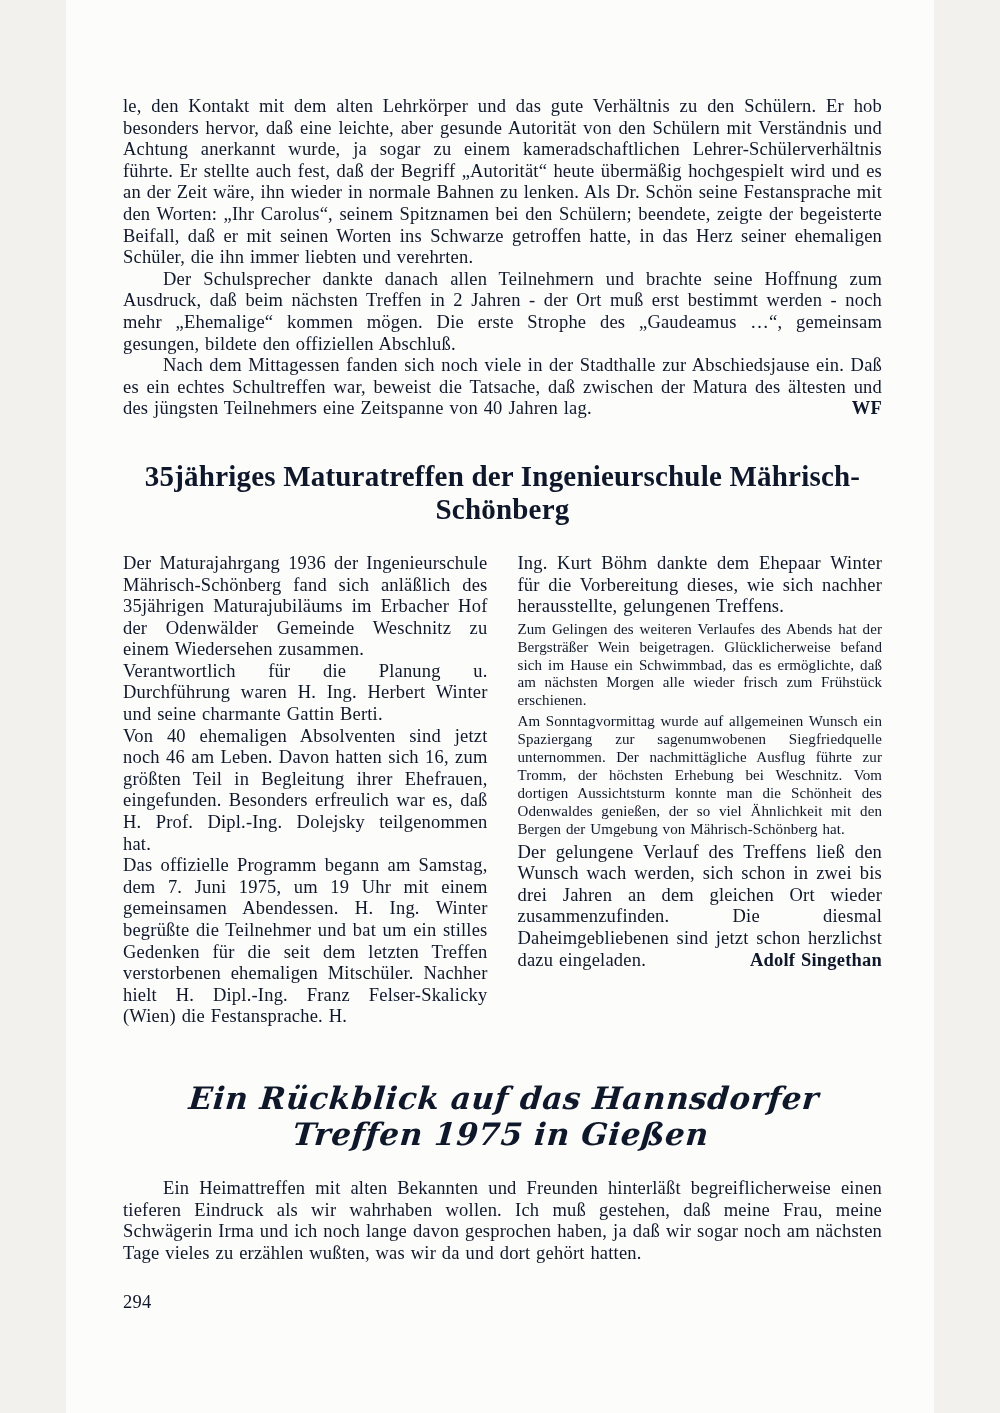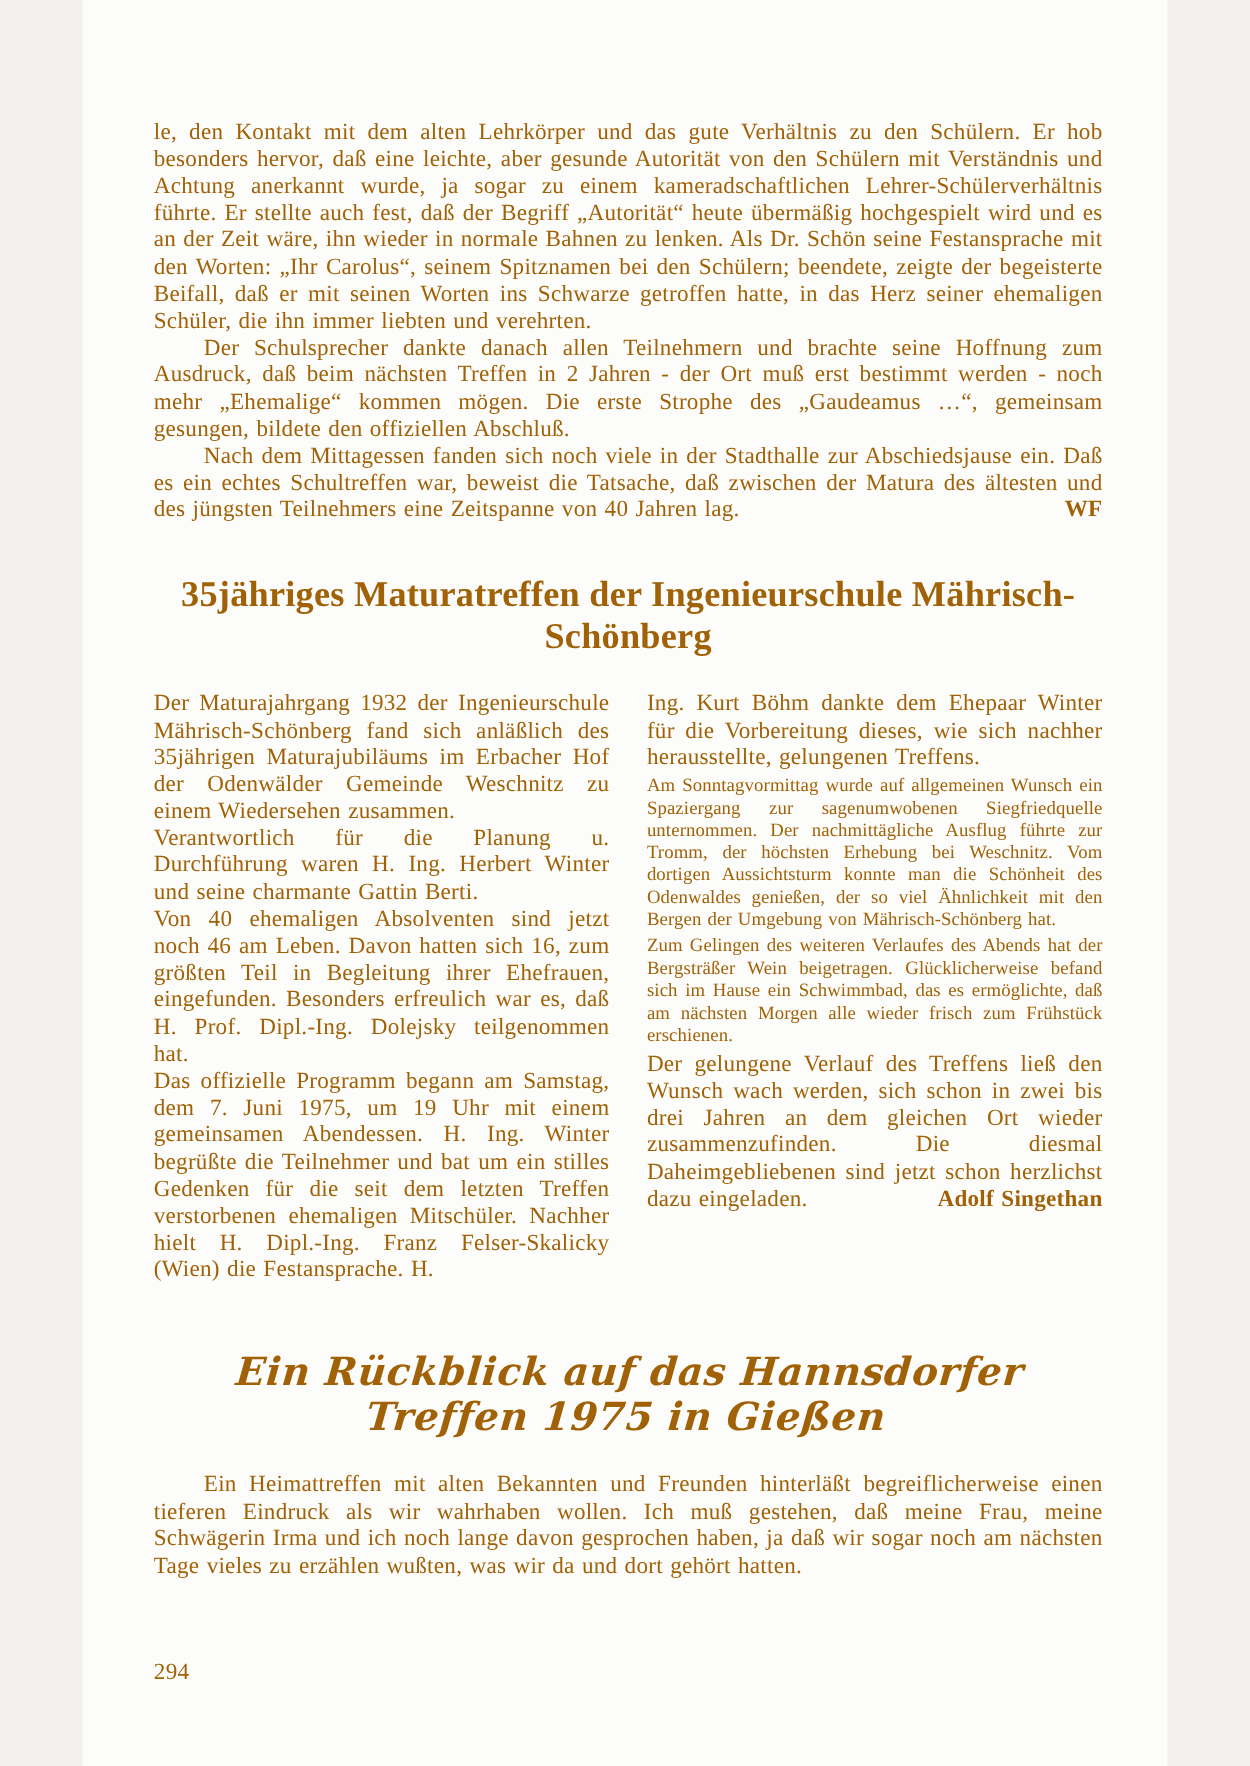--- a/index.html
+++ b/index.html
@@ -4,21 +4,21 @@
 <style>
   * { box-sizing: border-box; }
   html, body { margin: 0; padding: 0; background: #f2f1ee; }
 
   .page {
     position: relative;
     width: 868px;
     height: 1413px;
     margin: 0 auto;
     background: #fcfcfa;
-    color: #a16207;
+    color: #0f172a;
     font-family: "Liberation Serif", "DejaVu Serif", serif;
     padding: 96px 52px 0 57px;
     overflow: hidden;
   }
 
   p {
     margin: 0;
     text-align: justify;
     font-size: 18.5px;
     line-height: 21.6px;
@@ -59,21 +59,21 @@
     font-weight: bold;
     font-style: italic;
     font-family: "DejaVu Serif", "Liberation Serif", serif;
     letter-spacing: 0.6px;
     transform: skewX(-5deg);
   }
 
   .page-number {
     position: absolute;
     left: 57px;
-    top: 1328px;
+    top: 1292px;
     font-size: 18.5px;
     letter-spacing: 0.3px;
   }
 </style>
 </head>
 <body>
 
 <div class="page">
 
   <section>
@@ -82,29 +82,29 @@
     <p class="indent">
       <span>Nach dem Mittagessen fanden sich noch viele in der Stadthalle zur Abschiedsjause ein. Daß es ein echtes Schultreffen war, beweist die Tatsache, daß zwischen der Matura des ältesten und des jüngsten Teilnehmers eine Zeitspanne von 40 Jahren lag.</span>
       <span class="flr">WF</span>
     </p>
   </section>
 
   <h1 class="article-title">35jähriges Maturatreffen der Ingenieurschule Mährisch-Schönberg</h1>
 
   <section class="columns">
     <div class="col">
-      <p>Der Maturajahrgang 1932 der Ingenieurschule Mährisch-Schönberg fand sich anläßlich des 35jährigen Maturajubiläums im Erbacher Hof der Odenwälder Gemeinde Weschnitz zu einem Wiedersehen zusammen.</p>
+      <p>Der Maturajahrgang 1936 der Ingenieurschule Mährisch-Schönberg fand sich anläßlich des 35jährigen Maturajubiläums im Erbacher Hof der Odenwälder Gemeinde Weschnitz zu einem Wiedersehen zusammen.</p>
       <p>Verantwortlich für die Planung u. Durchführung waren H. Ing. Herbert Winter und seine charmante Gattin Berti.</p>
       <p>Von 40 ehemaligen Absolventen sind jetzt noch 46 am Leben. Davon hatten sich 16, zum größten Teil in Begleitung ihrer Ehefrauen, eingefunden. Besonders erfreulich war es, daß H. Prof. Dipl.-Ing. Dolejsky teilgenommen hat.</p>
       <p>Das offizielle Programm begann am Samstag, dem 7. Juni 1975, um 19 Uhr mit einem gemeinsamen Abendessen. H. Ing. Winter begrüßte die Teilnehmer und bat um ein stilles Gedenken für die seit dem letzten Treffen verstorbenen ehemaligen Mitschüler. Nachher hielt H. Dipl.-Ing. Franz Felser-Skalicky (Wien) die Festansprache. H.</p>
     </div>
     <div class="col">
       <p>Ing. Kurt Böhm dankte dem Ehepaar Winter für die Vorbereitung dieses, wie sich nachher herausstellte, gelungenen Treffens.</p>
+      <p class="small">Zum Gelingen des weiteren Verlaufes des Abends hat der Bergsträßer Wein beigetragen. Glücklicherweise befand sich im Hause ein Schwimmbad, das es ermöglichte, daß am nächsten Morgen alle wieder frisch zum Frühstück erschienen.</p>
       <p class="small">Am Sonntagvormittag wurde auf allgemeinen Wunsch ein Spaziergang zur sagenumwobenen Siegfriedquelle unternommen. Der nachmittägliche Ausflug führte zur Tromm, der höchsten Erhebung bei Weschnitz. Vom dortigen Aussichtsturm konnte man die Schönheit des Odenwaldes genießen, der so viel Ähnlichkeit mit den Bergen der Umgebung von Mährisch-Schönberg hat.</p>
-      <p class="small">Zum Gelingen des weiteren Verlaufes des Abends hat der Bergsträßer Wein beigetragen. Glücklicherweise befand sich im Hause ein Schwimmbad, das es ermöglichte, daß am nächsten Morgen alle wieder frisch zum Frühstück erschienen.</p>
       <p>
         <span>Der gelungene Verlauf des Treffens ließ den Wunsch wach werden, sich schon in zwei bis drei Jahren an dem gleichen Ort wieder zusammenzufinden. Die diesmal Daheimgebliebenen sind jetzt schon herzlichst dazu eingeladen.</span>
         <span class="flr">Adolf Singethan</span>
       </p>
     </div>
   </section>
 
   <h2 class="script-title">Ein Rückblick auf das Hannsdorfer Treffen 1975 in Gießen</h2>
 
   <section>

